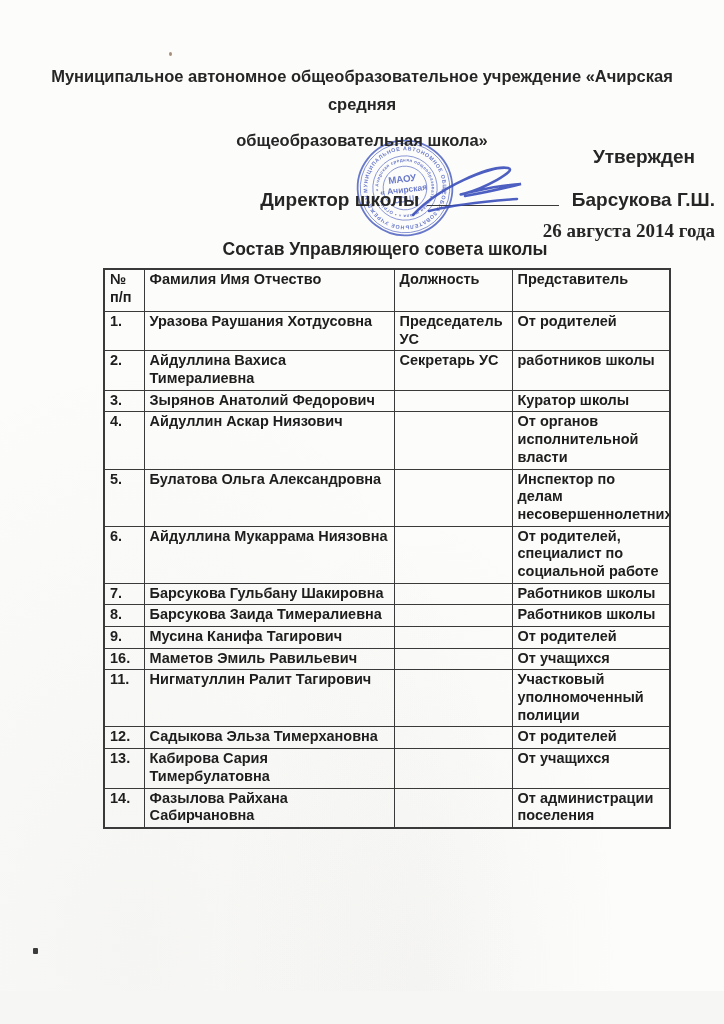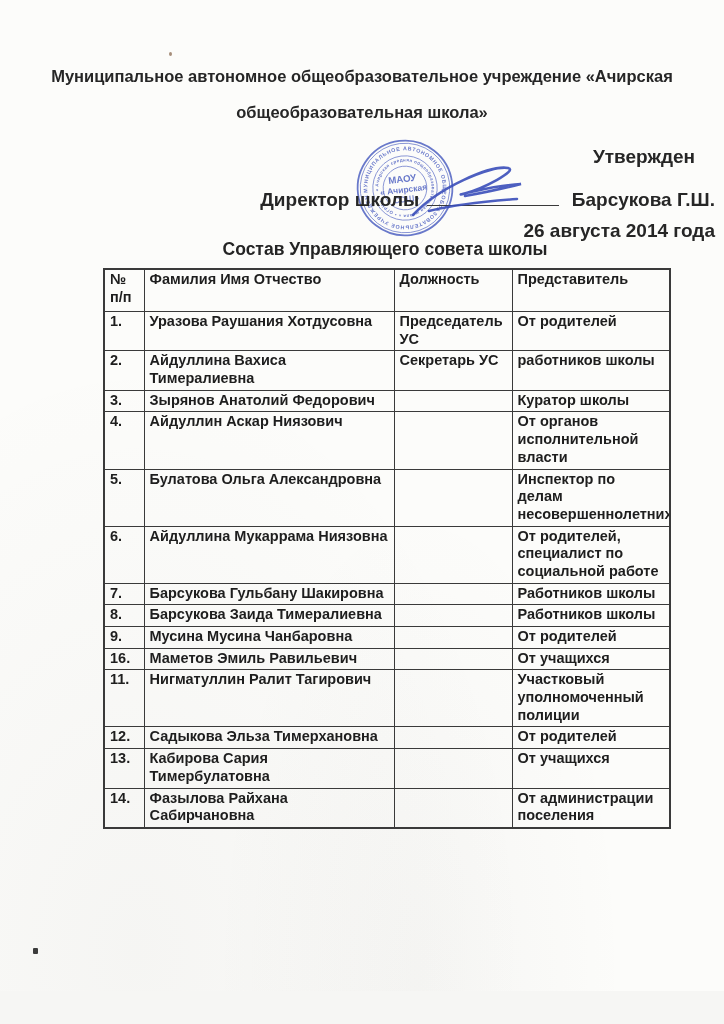--- a/index.html
+++ b/index.html
@@ -48,21 +48,21 @@
   .director-label { font-weight: 700; margin-top: 44px; }
   .sig-line {
     display: inline-block; position: relative;
     width: 132px; height: 4px; margin: 0 8px 0 2px;
     border-bottom: 1.6px solid #3a3a3a;
   }
   .signature-svg {
     position: absolute; left: -22px; top: -42px;
     width: 150px; height: 62px; overflow: visible;
   }
-  .approval-date { margin-top: 2px; }
+  .approval-date { margin-top: 2px; font-family: Liberation Serif, serif; }
 
   
   .section-title {
     position: absolute; top: 239px; left: 0;
     width: 770px; text-align: center;
     font-size: 17.5px; font-weight: 700; color: #242424;
     z-index: 2; margin: 0;
   }
 
   
@@ -94,20 +94,21 @@
   .speck-2 { left: 33px; top: 948px; width: 5px; height: 6px; background: #3c3c3c; border-radius: 1px; }
   .speck-3 { left: 502px; top: 1016px; width: 10px; height: 6px; background: #2a2a2a; border-radius: 2px; }
 </style>
 </head>
 <body>
 
 <div class="page">
 
   <div class="doc-title">
     <div>Муниципальное автономное общеобразовательное учреждение «Ачирская</div>
+    <div>средняя</div>
     <div class="line3">общеобразовательная школа»</div>
   </div>
 
   <div class="stamp">
     <svg viewBox="0 0 200 200" width="148" height="148">
       <defs>
         <path id="ringOuter" d="M100,100 m-51,0 a51,51 0 1,1 102,0 a51,51 0 1,1 -102,0"></path>
         <path id="ringInner" d="M100,100 m-36,0 a36,36 0 1,1 72,0 a36,36 0 1,1 -72,0"></path>
       </defs>
       <g fill="none" stroke="#4a5dc0">
@@ -217,21 +218,21 @@
 
     <tr>
       <td class="c-num">8.</td>
       <td class="c-name">Барсукова Заида Тимералиевна</td>
       <td class="c-pos"></td>
       <td class="c-rep">Работников школы</td>
     </tr>
 
     <tr>
       <td class="c-num">9.</td>
-      <td class="c-name">Мусина Мусина Чанбаровна</td>
+      <td class="c-name">Мусина Канифа Тагирович</td>
       <td class="c-pos"></td>
       <td class="c-rep">От родителей</td>
     </tr>
 
     <tr>
       <td class="c-num">16.</td>
       <td class="c-name">Маметов Эмиль Равильевич</td>
       <td class="c-pos"></td>
       <td class="c-rep">От учащихся</td>
     </tr>

